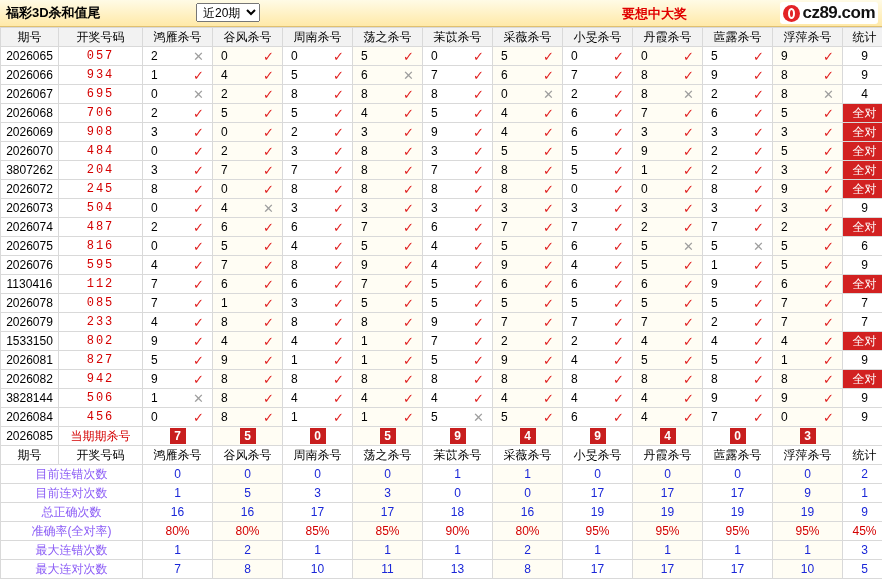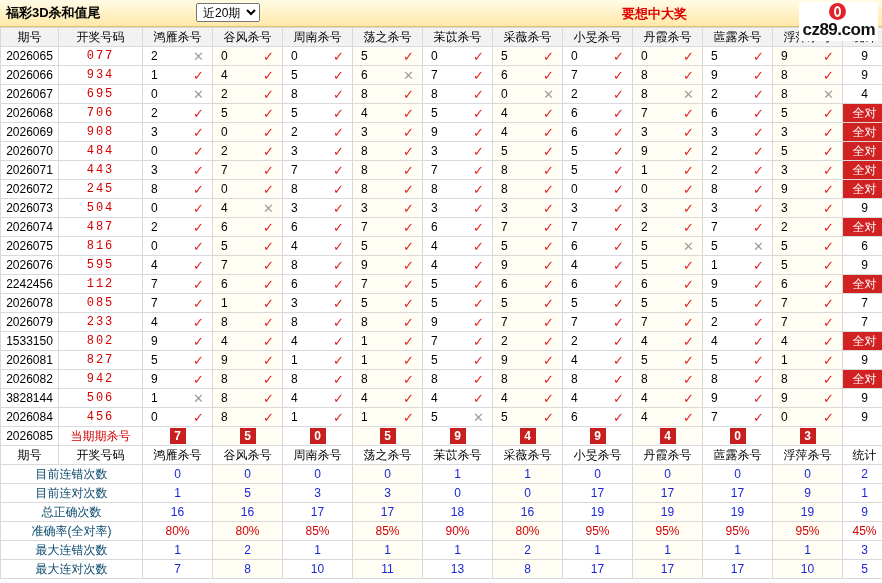--- a/index.html
+++ b/index.html
@@ -40,21 +40,20 @@
     white-space:nowrap;
     overflow:hidden;
     width:110px;
   }
   .logo{
     position:absolute;right:4px;top:2px;
     display:flex;align-items:center;
     background:#fff;
     border-radius:3px;
     padding:1px 3px;
-    flex-direction:column;
   }
   .logo .dot{
     width:17px;height:17px;border-radius:50%;
     background:#e32227;
     display:inline-block;margin-right:2px;
     position:relative;
   }
   .logo .dot:after{
     content:"";position:absolute;left:5px;top:3px;
     width:7px;height:11px;border:2px solid #fff;border-radius:50%;
@@ -103,21 +102,21 @@
   
   .curlabel{font-weight:bold;color:#d40000;}
   .killbox{
     display:inline-block;
     background:#c81e1e;color:#fff;font-weight:bold;
     width:16px;height:16px;line-height:16px;
     text-align:center;font-size:12px;
   }
   .curcell{text-align:left;padding-left:4px;}
   
-  .sumlabel{color:#0c4a6e;text-align:center;margin-top:30px;}
+  .sumlabel{color:#8b5cf6;text-align:center;margin-top:30px;}
   .sumval{color:#1a27d8;font-weight:bold;}
   .sumval-red{color:#d40000;font-weight:bold;}
 </style>
 </head>
 <body>
 
 <div class="topbar">
   <div class="title">福彩3D杀和值尾</div>
   <div class="selwrap">
     <select id="period-select"><option value="近20期">近20期</option><option value="近30期">近30期</option><option value="近50期">近50期</option><option value="近100期">近100期</option></select>
@@ -158,21 +157,21 @@
         <th>小旻杀号</th>
         <th>丹霞杀号</th>
         <th>蓲露杀号</th>
         <th>浮萍杀号</th>
         <th>统计</th>
       </tr>
   </thead>
   <tbody id="body-rows">
       <tr>
         <td class="issue">2026065</td>
-        <td class="code">077</td>
+        <td class="code">057</td>
         <td>
           <div style="display: flex; justify-content: space-between; align-items: center; padding: 0px 8px;">
             <span class="num">2</span>
             <span class="cross">✕</span>
           </div>
         </td>
         <td class="shade">
           <div style="display: flex; justify-content: space-between; align-items: center; padding: 0px 8px;">
             <span class="num">0</span>
             <span class="tick">✓</span>
@@ -547,22 +546,22 @@
         </td>
         <td class="shade">
           <div style="display: flex; justify-content: space-between; align-items: center; padding: 0px 8px;">
             <span class="num">5</span>
             <span class="tick">✓</span>
           </div>
         </td>
         <td class="stat-all">全对</td>
       </tr>
       <tr>
-        <td class="issue">2026071</td>
-        <td class="code">443</td>
+        <td class="issue">3807262</td>
+        <td class="code">204</td>
         <td>
           <div style="display: flex; justify-content: space-between; align-items: center; padding: 0px 8px;">
             <span class="num">3</span>
             <span class="tick">✓</span>
           </div>
         </td>
         <td class="shade">
           <div style="display: flex; justify-content: space-between; align-items: center; padding: 0px 8px;">
             <span class="num">7</span>
             <span class="tick">✓</span>
@@ -937,21 +936,21 @@
         </td>
         <td class="shade">
           <div style="display: flex; justify-content: space-between; align-items: center; padding: 0px 8px;">
             <span class="num">5</span>
             <span class="tick">✓</span>
           </div>
         </td>
         <td class="stat">9</td>
       </tr>
       <tr>
-        <td class="issue">2242456</td>
+        <td class="issue">1130416</td>
         <td class="code">112</td>
         <td>
           <div style="display: flex; justify-content: space-between; align-items: center; padding: 0px 8px;">
             <span class="num">7</span>
             <span class="tick">✓</span>
           </div>
         </td>
         <td class="shade">
           <div style="display: flex; justify-content: space-between; align-items: center; padding: 0px 8px;">
             <span class="num">6</span>

